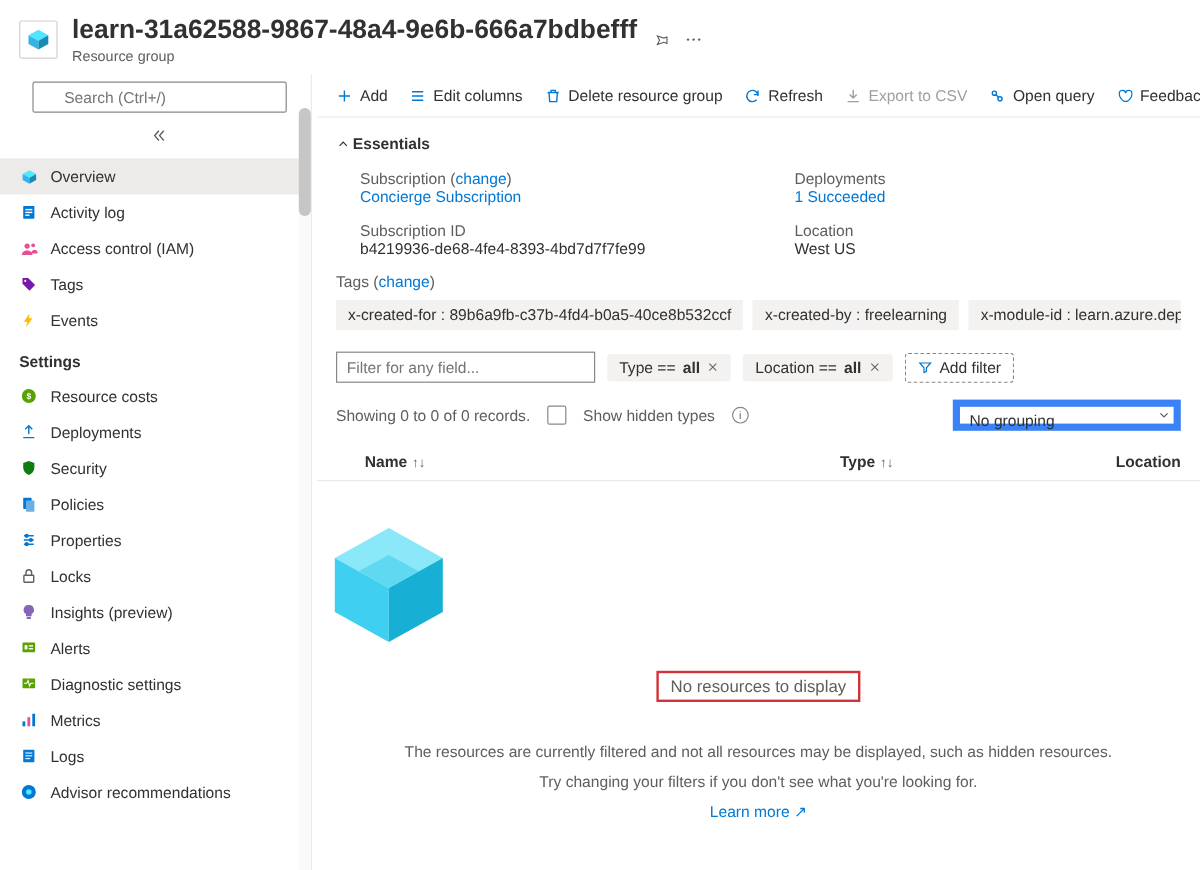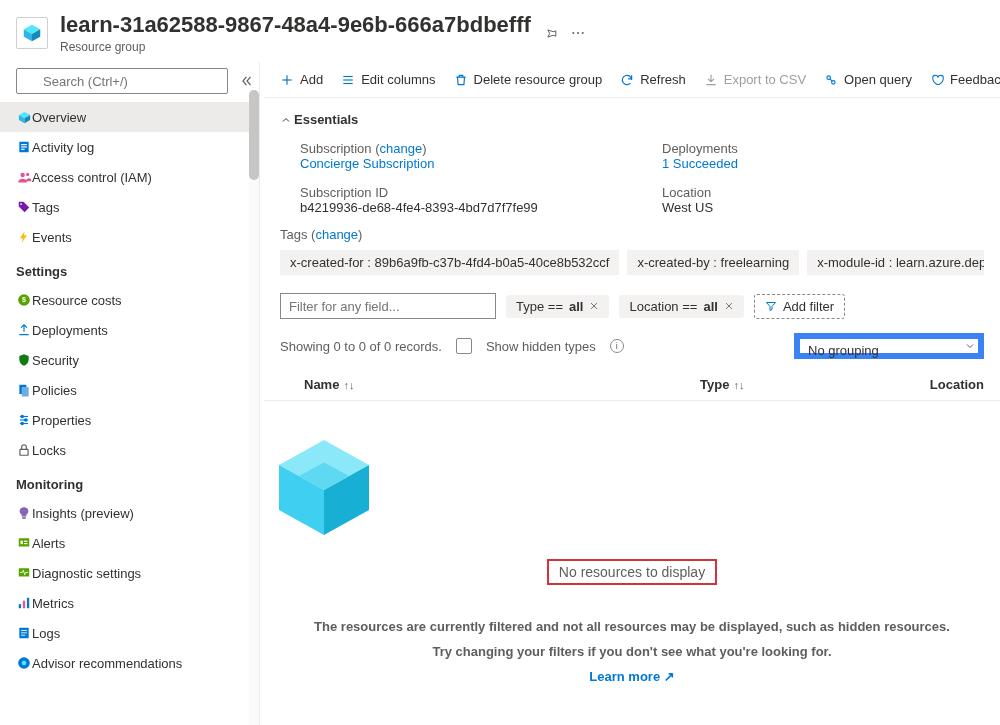--- a/index.html
+++ b/index.html
@@ -11,27 +11,27 @@
   .header-title { font-size: 22px; font-weight: 600; color: #323130; }
   .header-sub { font-size: 12px; color: #605e5c; margin-top: 2px; }
   .pin-icon, .more-icon { color: #605e5c; cursor: pointer; }
 
   
   .layout { display: flex; height: calc(725px - 62px); }
   .sidebar { width: 260px; border-right: 1px solid #edebe9; display: flex; flex-direction: column; position: relative; }
   .scrollbar { position: absolute; right: 0; top: 28px; width: 10px; height: 100%; background: #fafafa; }
   .scrollthumb { position: absolute; right: 0; top: 0; width: 10px; height: 90px; background: #c8c6c4; border-radius: 5px; }
 
-  .search-row { display: flex; align-items: center; padding: 6px 10px 8px 16px; gap: 8px; }
+  .search-row { display: flex; align-items: center; padding: 6px 10px 8px 16px; gap: 8px; flex-direction: column; }
   .search-input { flex: 1; border: 1px solid #8a8886; border-radius: 2px; padding: 4px 8px 4px 26px; font-size: 13px; height: 26px; background-image: none; position: relative; }
   .search-wrap { position: relative; flex: 1; }
   .search-glyph { position: absolute; left: 8px; top: 50%; transform: translateY(-50%); color: #605e5c; font-size: 13px; }
   .collapse-chevron { color: #605e5c; cursor: pointer; padding: 4px; }
 
-  .nav-item { display: flex; align-items: center; padding: 7px 16px; cursor: pointer; font-size: 13px; color: #323130; }
+  .nav-item { display: flex; align-items: center; gap: 10px; padding: 7px 16px; cursor: pointer; font-size: 13px; color: #323130; }
   .nav-item.active { background: #edebe9; }
   .nav-icon { width: 16px; height: 16px; display: flex; align-items: center; justify-content: center; }
   .nav-section { padding: 12px 16px 6px; font-weight: 600; font-size: 13px; color: #323130; }
 
   
   .main { flex: 1; overflow: hidden; padding-left: 4px; }
   .toolbar { display: flex; align-items: center; gap: 18px; padding: 10px 16px; border-bottom: 1px solid #edebe9; overflow: hidden; white-space: nowrap; }
   .tool-item { display: flex; align-items: center; gap: 6px; color: #323130; cursor: pointer; font-size: 13px; }
   .tool-item.disabled { color: #a19f9d; }
   .tool-icon { color: #0078d4; }
@@ -64,21 +64,21 @@
 
   .table-header { display: flex; padding: 8px 16px; border-bottom: 1px solid #edebe9; font-weight: 600; font-size: 13px; }
   .th-name { width: 420px; padding-left: 24px; }
   .th-type { width: 200px; }
   .th-loc { flex: 1; text-align: right; }
   .sort-arrow { font-size: 11px; color: #605e5c; margin-left: 4px; }
 
   .empty { padding: 24px 0 0; text-align: center; }
   .empty svg { margin-bottom: 14px; }
   .empty-box { display: inline-block; border: 2px solid #d13438; padding: 3px 10px; color: #605e5c; margin-bottom: 24px; font-size: 14px; }
-  .empty-text { color: #605e5c; font-size: 13px; margin: 10px 40px; font-weight: bold; }
+  .empty-text { color: #605e5c; font-size: 13px; margin: 10px 40px; }
 
   svg { display: block; }
 </style>
 </head>
 <body>
 
 <div class="header">
   <div class="header-icon">
     <svg width="22" height="22" viewBox="0 0 24 24">
         <polygon points="12,3 21,8 12,13 3,8" fill="#50e6ff"></polygon>
@@ -226,21 +226,20 @@
     <div class="nav-item">
       <span class="nav-icon">
           <svg width="14" height="14" viewBox="0 0 24 24" fill="none" stroke="#605e5c" stroke-width="2">
             <rect x="5" y="11" width="14" height="10" rx="1"></rect>
             <path d="M8 11V7a4 4 0 018 0v4"></path>
           </svg>
         </span>
       <span>Locks</span>
     </div>
 
-    <div class="nav-section">Monitoring</div>
     <div class="nav-item">
       <span class="nav-icon">
           <svg width="14" height="14" viewBox="0 0 24 24" fill="#8764b8">
             <path d="M12 2a7 7 0 00-4 13v3h8v-3a7 7 0 00-4-13z"></path>
             <rect x="9" y="19" width="6" height="3" fill="#8764b8"></rect>
           </svg>
         </span>
       <span>Insights (preview)</span>
     </div>
     <div class="nav-item">

